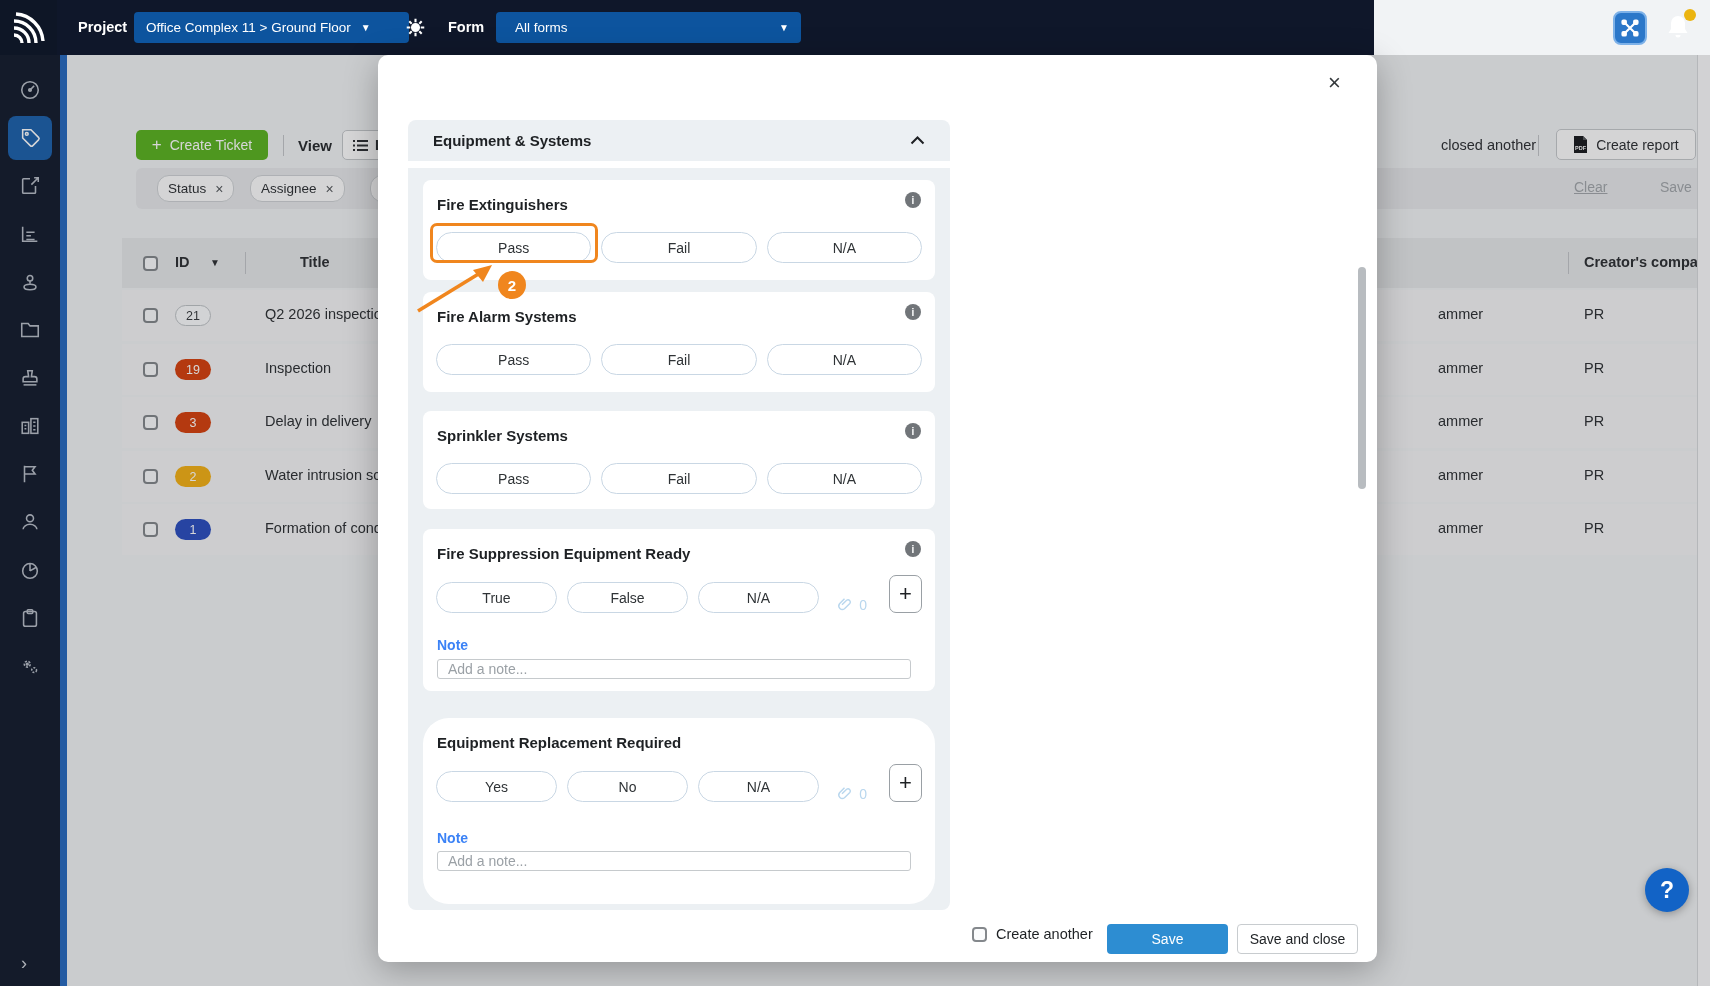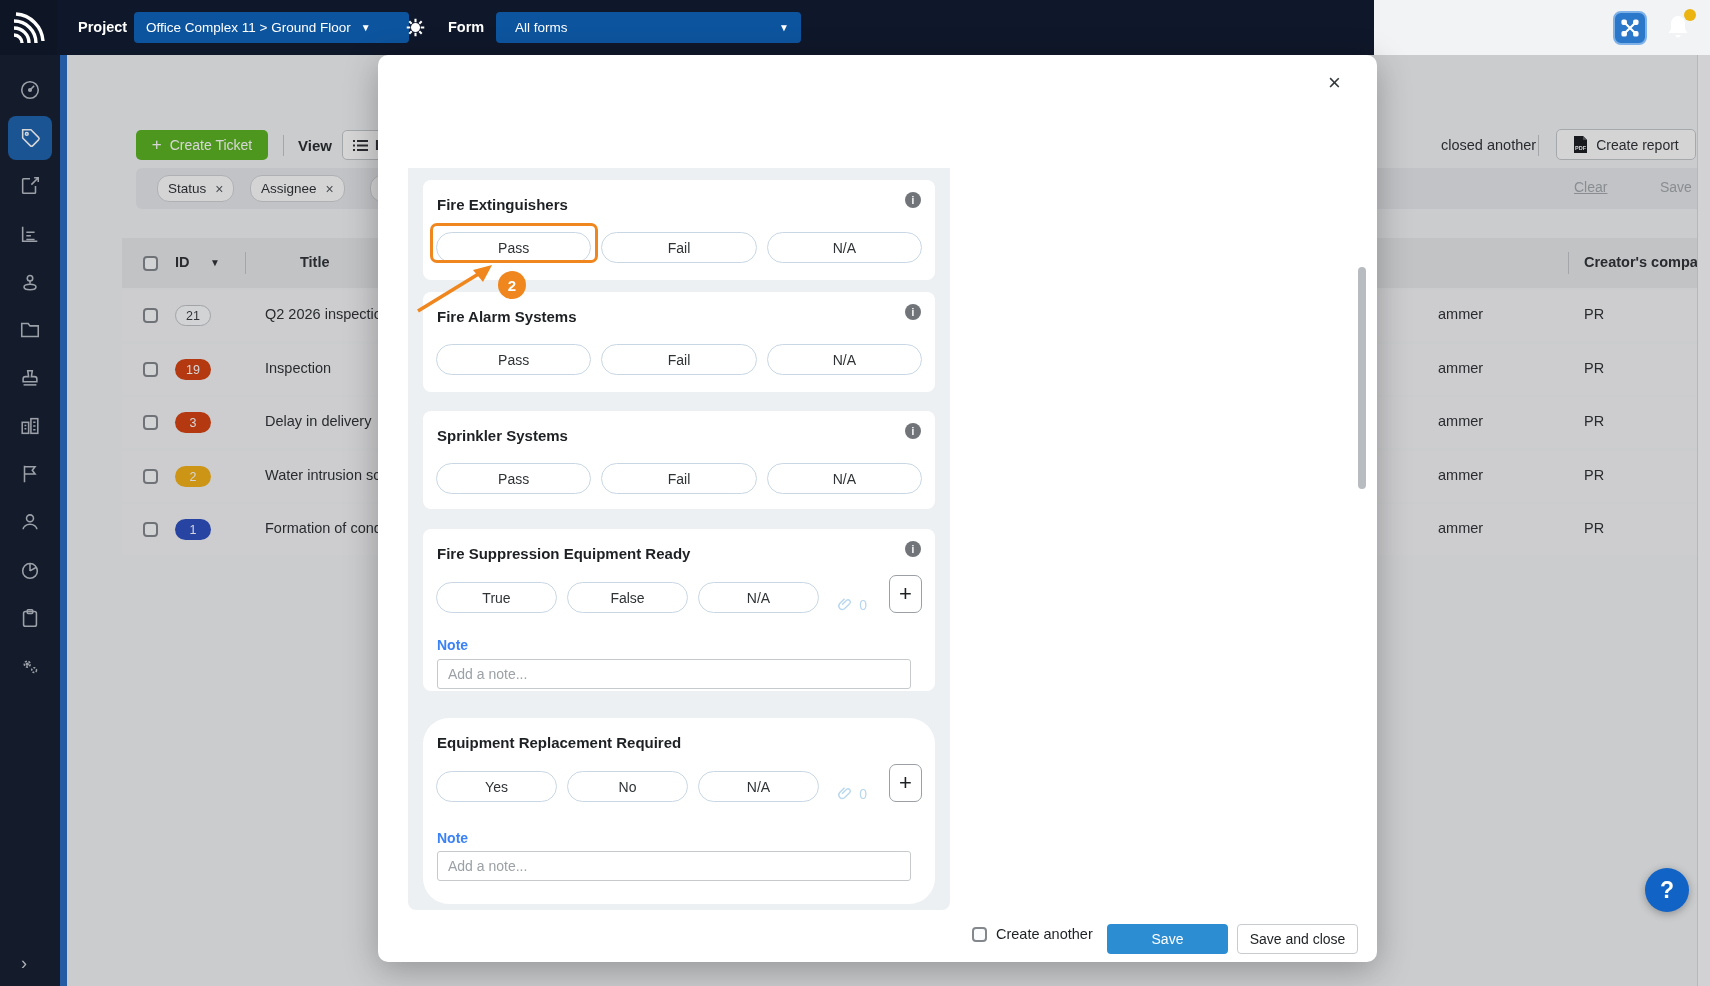--- a/index.html
+++ b/index.html
@@ -66,21 +66,21 @@
           font-size:10px;font-weight:bold;display:flex;align-items:center;justify-content:center;}
   .pill-row{position:absolute;left:13px;right:13px;display:flex;gap:10px;align-items:flex-end;}
   .pill{height:31px;border:1px solid #c9d7e4;border-radius:16px;background:#fff;font-size:14px;color:#2f3336;
         display:flex;align-items:center;justify-content:center;box-sizing:border-box;}
   .pill.grow{flex:1;}
   .pill.fixed{width:121px;}
   .clip-group{margin-left:auto;display:flex;align-items:center;gap:6px;color:#b9d7ee;font-size:14px;}
   .plus-btn{width:33px;height:38px;border:1px solid #9aa0a5;border-radius:7px;background:#fff;font-size:22px;color:#1e2124;
             display:flex;align-items:center;justify-content:center;box-sizing:border-box;margin-left:12px;}
   .note-label{position:absolute;left:14px;font-weight:bold;font-size:14px;color:#3b82f6;}
-  .note-input{position:absolute;left:14px;right:24px;height:30px;border:1px solid #c6cacd;border-radius:3px;
+  .note-input{position:absolute;left:14px;right:24px;height:20px;border:1px solid #c6cacd;border-radius:3px;
               box-sizing:border-box;font-size:14px;color:#2f3235;padding:0 10px;font-family:inherit;}
   .note-input::placeholder{color:#9ba1a6;}
   #modal-scrollthumb{left:1358px;top:267px;width:8px;height:222px;border-radius:4px;background:#b8bcc0;z-index:62;}
   
   #m-footer{left:378px;top:920px;width:999px;height:42px;z-index:63;display:flex;align-items:center;}
   #create-another{position:absolute;left:594px;top:6px;display:flex;align-items:center;gap:9px;font-size:14.5px;color:#1e2124;}
   #save-btn{position:absolute;left:729px;top:4px;width:121px;height:30px;background:#2d8dd2;border-radius:4px;color:#fff;
             font-size:14px;display:flex;align-items:center;justify-content:center;}
   #save-close-btn{position:absolute;left:859px;top:4px;width:121px;height:30px;background:#fff;border:1px solid #c8cccf;
             border-radius:4px;color:#1e2124;font-size:14px;display:flex;align-items:center;justify-content:center;box-sizing:border-box;}
@@ -337,20 +337,28 @@
           <path d="M12 2 a7 7 0 0 1 7 7 v6 l2.5 4 H2.5 L5 15 V9 a7 7 0 0 1 7-7 Z"></path>
           <path d="M9.5 21 a2.5 2.5 0 0 0 5 0 Z"></path>
         </svg>
     </div>
     <div class="abs" id="bell-dot"></div>
   </div>
 
   <div class="abs" id="overlay"></div>
 
   <div class="abs" id="modal">
+    <div class="abs" id="section-head" style="position:absolute;">
+      <span class="t">Equipment &amp; Systems</span>
+      <span>
+        <svg width="15" height="9" viewBox="0 0 15 9" fill="none" stroke="#1e2124" stroke-width="2">
+            <path d="M1.5 7.5 L7.5 1.5 L13.5 7.5"></path>
+          </svg>
+      </span>
+    </div>
     <div style="position:absolute;" id="section-body">
       <div id="cards">
           <div class="card" style="top: 12px; height: 100px;">
             <div class="title">Fire Extinguishers</div>
             <div class="info-i">i</div>
             <div class="pill-row" style="top:52px;">
               <div class="pill grow">Pass</div>
               <div class="pill grow">Fail</div>
               <div class="pill grow">N/A</div>
             </div>

